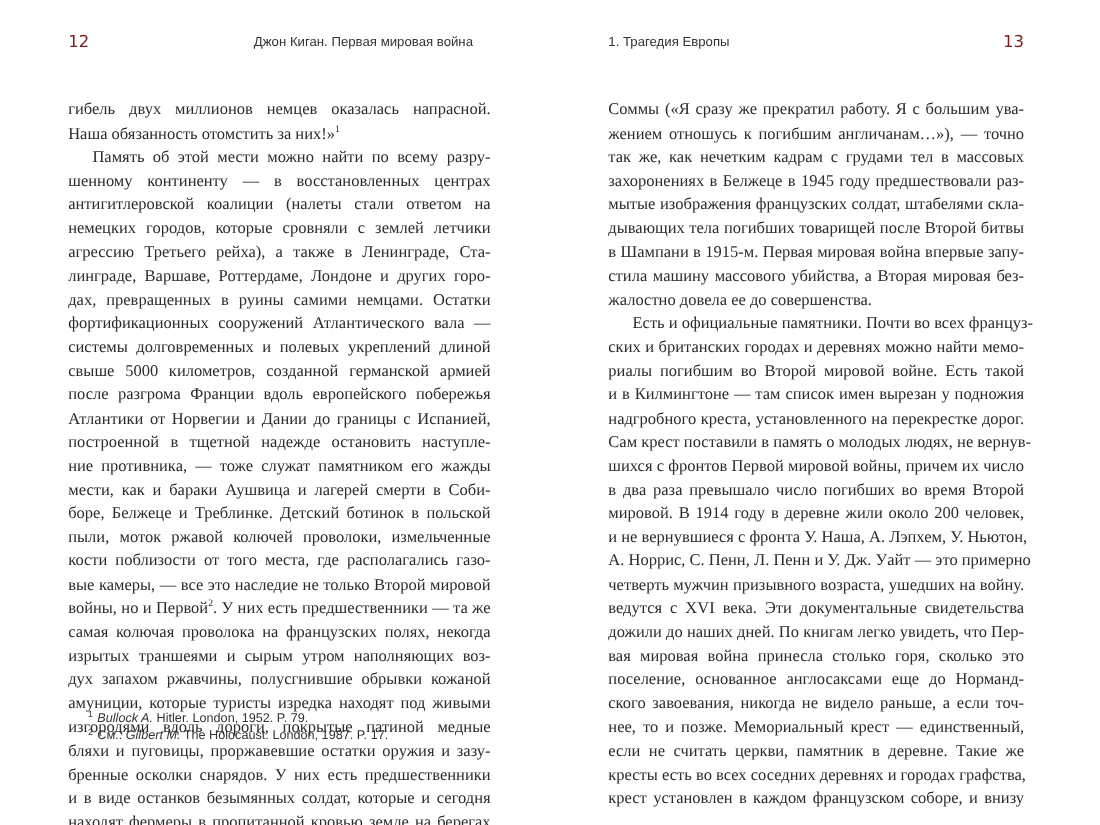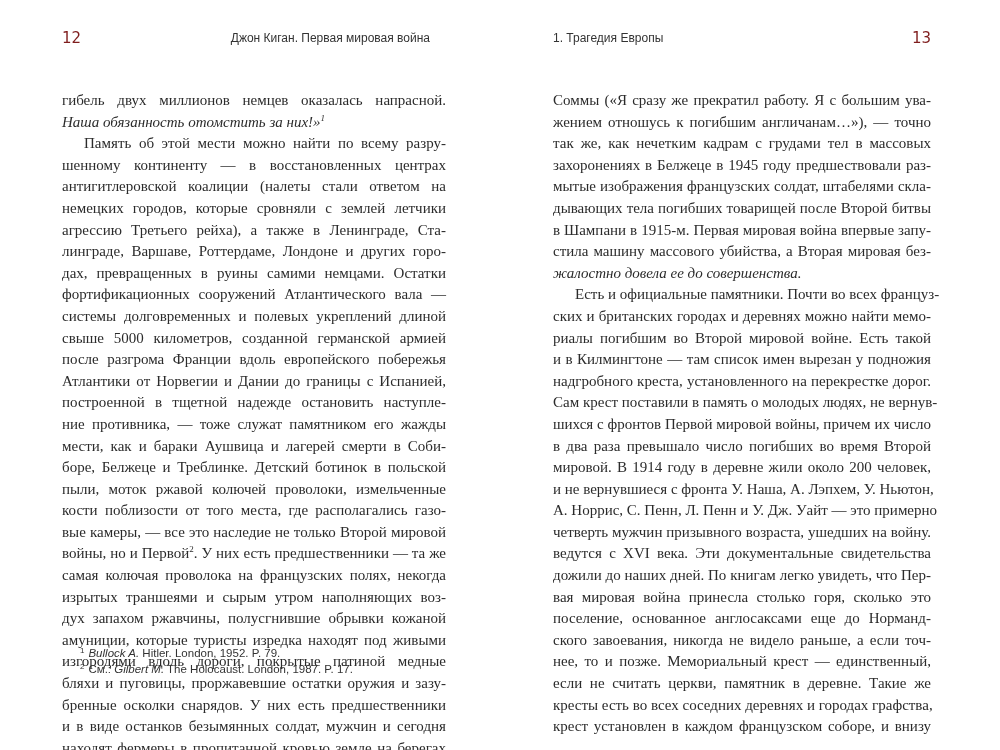--- a/index.html
+++ b/index.html
@@ -18,21 +18,21 @@
   .page-left .folio { left: 0; }
   .page-left .rh-title { position: absolute; right: 16px; top: 0; }
   .page-right .folio { right: 0; }
   .page-right .rh-title { position: absolute; left: 0; top: 0; }
   .body {
     position: absolute; top: 66px; left: 0; right: 0;
     font-family: "Liberation Serif", serif; font-size: 15px; line-height: 21.6px;
     text-align: justify; color: #2b2b2b; margin-top: 24px;
   }
   .line { display: block; height: 21.6px; white-space: nowrap; text-align: justify; text-align-last: justify; }
-  .line.last { text-align-last: left; font-style: italic; }
+  .line.last { text-align-last: left; }
   .line.indent { padding-left: 22px; }
   sup { font-size: 9px; line-height: 0; vertical-align: 6px; }
   .footnotes {
     position: absolute; top: 645px; left: 18px; right: 0;
     font-family: "Liberation Sans", sans-serif; font-size: 11.5px; line-height: 16px; color: #333;
   }
   .fn sup { font-size: 8px; vertical-align: 4px; margin-right: 4px; }
   .fn i { }
 </style>
 </head>
@@ -66,21 +66,21 @@
       <span class="line"><span>кости поблизости от того места, где располагались газо-</span></span>
       <span class="line"><span>вые камеры, — все это наследие не только Второй мировой</span></span>
       <span class="line"><span>войны, но и Первой</span><sup>2</sup><span>. У них есть предшественники — та же</span></span>
       <span class="line"><span>самая колючая проволока на французских полях, некогда</span></span>
       <span class="line"><span>изрытых траншеями и сырым утром наполняющих воз-</span></span>
       <span class="line"><span>дух запахом ржавчины, полусгнившие обрывки кожаной</span></span>
       <span class="line"><span>амуниции, которые туристы изредка находят под живыми</span></span>
       <span class="line"><span>изгородями вдоль дороги, покрытые патиной медные</span></span>
       <span class="line"><span>бляхи и пуговицы, проржавевшие остатки оружия и зазу-</span></span>
       <span class="line"><span>бренные осколки снарядов. У них есть предшественники</span></span>
-      <span class="line"><span>и в виде останков безымянных солдат, мужчин и сегодня</span></span>
+      <span class="line"><span>и в виде останков безымянных солдат, которые и сегодня</span></span>
       <span class="line"><span>находят фермеры в пропитанной кровью земле на берегах</span></span>
     </div>
   <div class="footnotes" id="left-footnotes">
       <div class="fn"><sup>1</sup><i>Bullock A.</i><span> Hitler. London, 1952. P. 79.</span></div>
       <div class="fn"><sup>2</sup><span>См.: </span><i>Gilbert M.</i><span> The Holocaust. London, 1987. P. 17.</span></div>
     </div>
 </div>
 
 <div class="page page-right">
   <div class="runhead">

